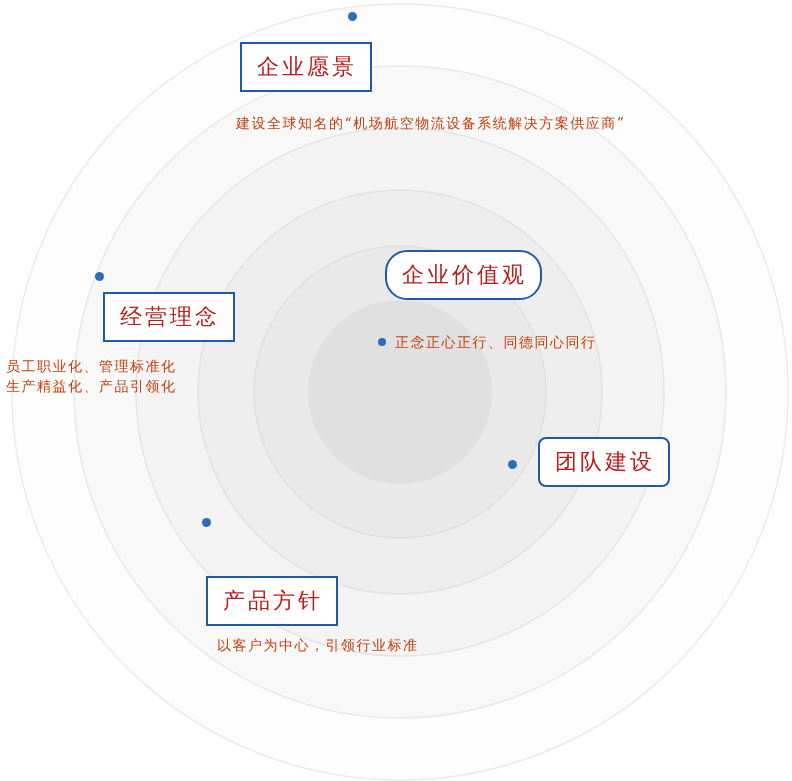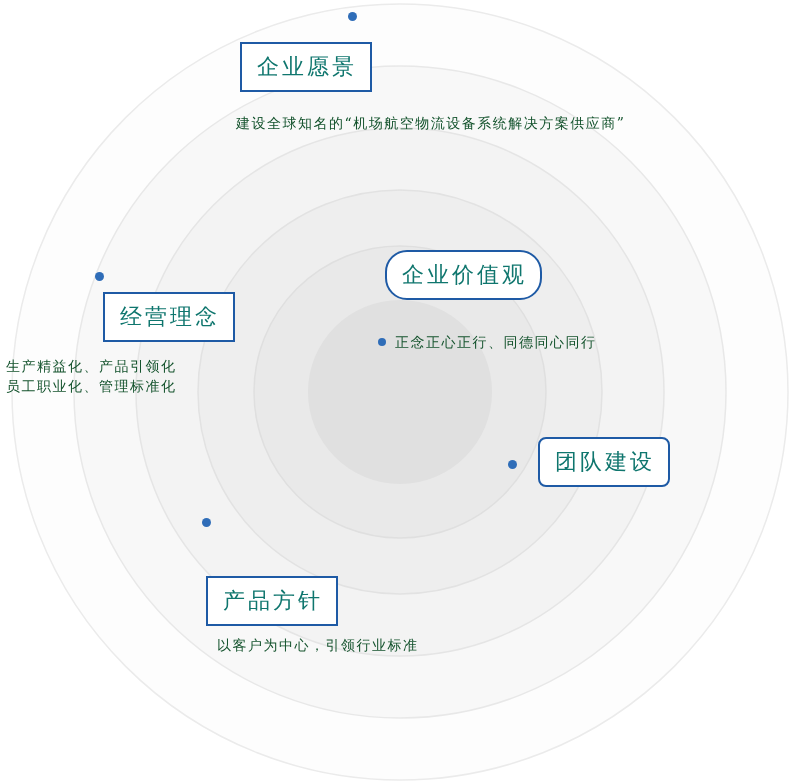--- a/index.html
+++ b/index.html
@@ -8,30 +8,30 @@
     position: relative; overflow: hidden;
     font-family: "DejaVu Serif", serif;
   }
   .stage { position: absolute; left: 0; top: 0; width: 792px; height: 781px; }
   .rings { position: absolute; left: 0; top: 0; }
   .node-box {
     position: absolute;
     box-sizing: border-box;
     border: 2px solid #1e5aa5;
     background: #ffffff;
-    color: #0f766e;
+    color: #b91c1c;
     font-size: 22px;
     letter-spacing: 3px;
     padding: 11px 13px 11px 15px;
     white-space: nowrap;
     line-height: 1.1;
   }
   .desc {
     position: absolute;
-    color: #14532d;
+    color: #c2410c;
     font-size: 14px;
     letter-spacing: 1.5px;
     white-space: nowrap;
     line-height: 1.45;
   }
   .dot {
     position: absolute;
     width: 9px; height: 9px;
     border-radius: 50%;
     background: #2f6db8;
@@ -73,22 +73,22 @@
     <span>企业价值观</span>
   </div>
   <div class="desc" style="left:378px; top:332px;">
     <span class="inline-dot"></span><span>正念正心正行、同德同心同行</span>
   </div>
 
   <div class="node-box" style="left:64px; top:292px;margin-left:39px;">
     <span>经营理念</span>
   </div>
   <div class="desc" style="left:6px; top:356px;">
+    <div>员工职业化、管理标准化</div>
     <div>生产精益化、产品引领化</div>
-    <div>员工职业化、管理标准化</div>
   </div>
 
   <div class="node-box" style="left:538px; top:437px;border-radius:8px;">
     <span>团队建设</span>
   </div>
 
   <div class="node-box" style="left:206px; top:548px;margin-top:28px;">
     <span>产品方针</span>
   </div>
   <div class="desc" style="left:217px; top:620px;margin-top:15px;">以客户为中心，引领行业标准</div>

